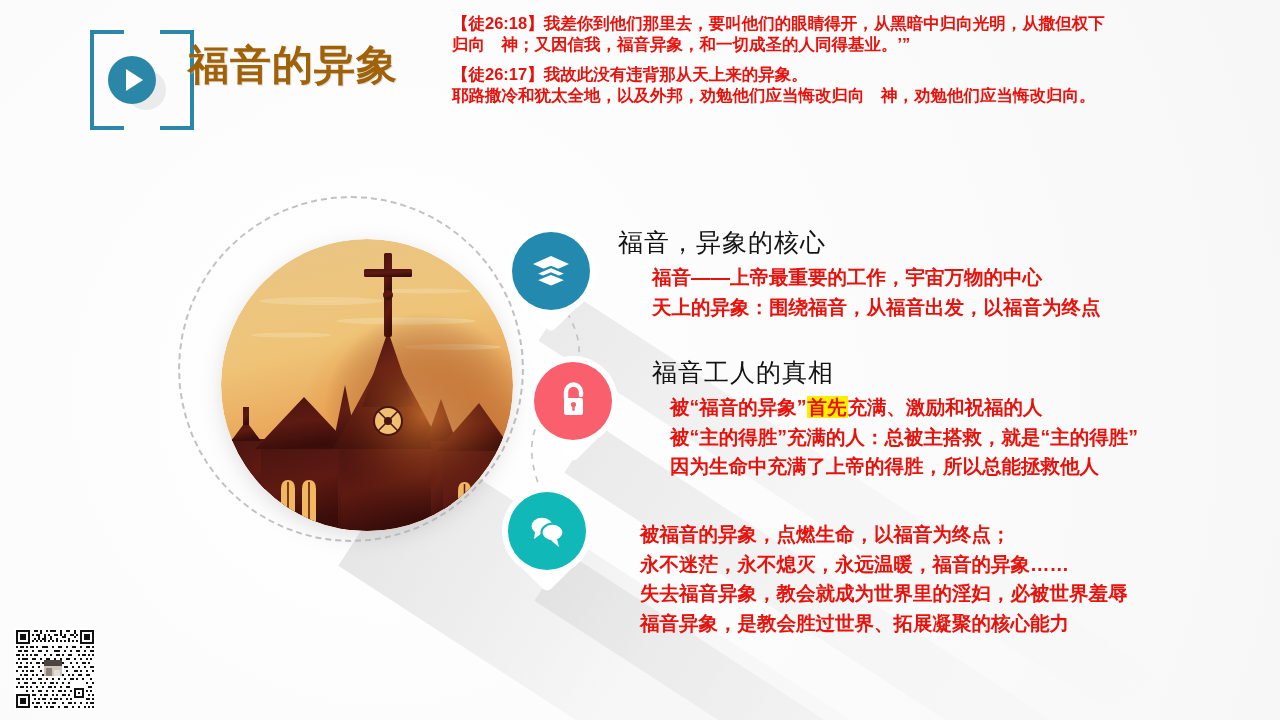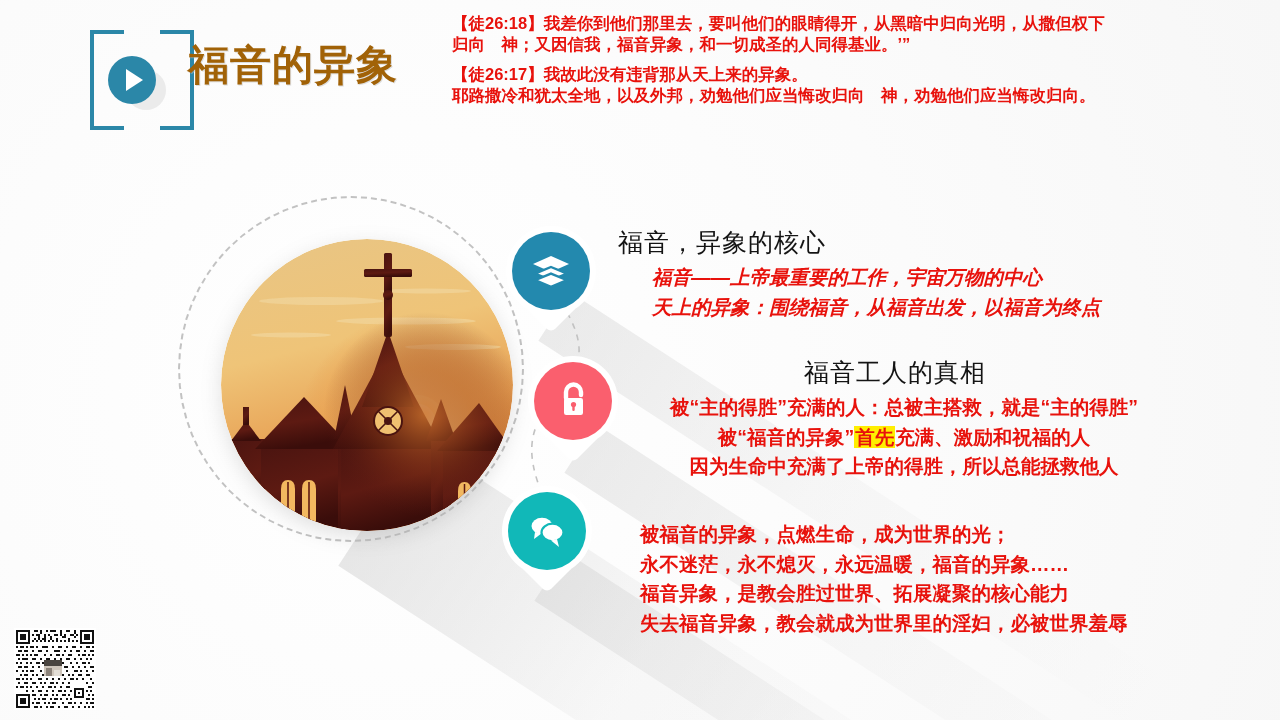--- a/index.html
+++ b/index.html
@@ -185,23 +185,23 @@
     white-space: nowrap;
     line-height: 1.52;
   }
   .hl {
     background: #ffee00;
     color: #e8120c;
     padding: 0 1px;
   }
 
   .sec-1 { left: 618px; top: 226px; }
-  .sec-1 .sec-body { padding-left: 34px; font-style: italic; }
-
-  .sec-2 { left: 652px; top: 356px; text-align: center; }
+  .sec-1 .sec-body { padding-left: 34px; }
+
+  .sec-2 { left: 652px; top: 356px; }
   .sec-2 .sec-body { padding-left: 18px; }
 
   .sec-3 { left: 626px; top: 508px; }
   .sec-3 .sec-body { padding-left: 14px; padding-top: 12px; }
 
   
   .qr {
     position: absolute;
     left: 14px; top: 628px;
     width: 82px; height: 82px;
@@ -405,32 +405,32 @@
     <div class="sec-head">福音，异象的核心</div>
     <div class="sec-body">
       <div class="sec-line">福音——上帝最重要的工作，宇宙万物的中心</div>
       <div class="sec-line">天上的异象：围绕福音，从福音出发，以福音为终点</div>
     </div>
   </div>
 
   <div class="section sec-2">
     <div class="sec-head">福音工人的真相</div>
     <div class="sec-body">
+      <div class="sec-line"><span>被“福音的异象”</span><span class="hl">首先</span><span>充满、激励和祝福的人</span></div>
       <div class="sec-line">被“主的得胜”充满的人：总被主搭救，就是“主的得胜”</div>
-      <div class="sec-line"><span>被“福音的异象”</span><span class="hl">首先</span><span>充满、激励和祝福的人</span></div>
       <div class="sec-line">因为生命中充满了上帝的得胜，所以总能拯救他人</div>
     </div>
   </div>
 
   <div class="section sec-3">
     <div class="sec-body">
-      <div class="sec-line">被福音的异象，点燃生命，成为世界的光；</div>
+      <div class="sec-line">被福音的异象，点燃生命，以福音为终点；</div>
       <div class="sec-line">永不迷茫，永不熄灭，永远温暖，福音的异象……</div>
+      <div class="sec-line">失去福音异象，教会就成为世界里的淫妇，必被世界羞辱</div>
       <div class="sec-line">福音异象，是教会胜过世界、拓展凝聚的核心能力</div>
-      <div class="sec-line">失去福音异象，教会就成为世界里的淫妇，必被世界羞辱</div>
     </div>
   </div>
 
   <div class="qr">
     <svg width="82" height="82" viewBox="0 0 41 41" shape-rendering="crispEdges">
       <rect width="41" height="41" fill="#ffffff"></rect>
       <g fill="#111111">
 
         <rect x="1" y="1" width="7" height="1"></rect>
           <rect x="1" y="7" width="7" height="1"></rect>

